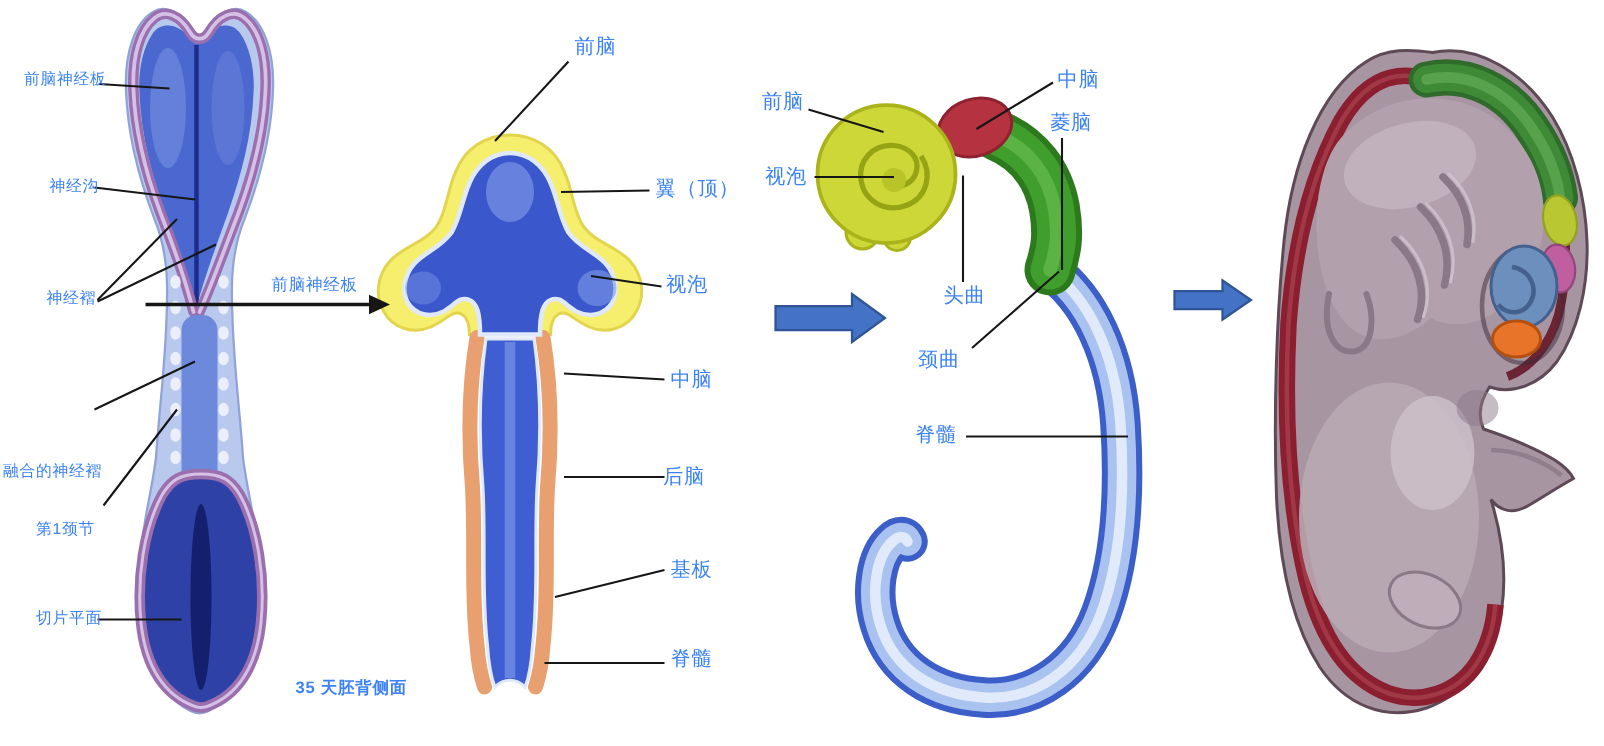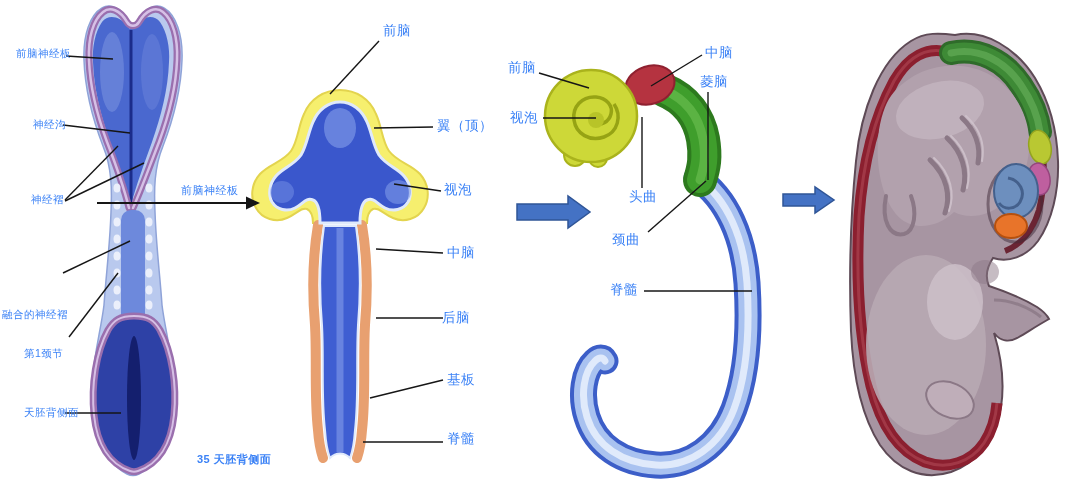--- a/index.html
+++ b/index.html
@@ -173,21 +173,21 @@
   <polygon points="517,204 568,204 568,196 590,212 568,228 568,220 517,220" fill="#4472c4" stroke="#2f5597" stroke-width="1.5"></polygon>
   <polygon points="783,194 815,194 815,187 834,200 815,213 815,206 783,206" fill="#4472c4" stroke="#2f5597" stroke-width="1.5"></polygon>
 </svg>
 
   <div class="lbl s" style="left:16px;top:48px;">前脑神经板</div>
   <div class="lbl s" style="left:33px;top:119px;">神经沟</div>
   <div class="lbl s" style="left:31px;top:194px;">神经褶</div>
   <div class="lbl s" style="left:181px;top:184px;font-size:11px;">前脑神经板</div>
   <div class="lbl s" style="left:2px;top:267px;margin-top:42px;">融合的神经褶</div>
   <div class="lbl s" style="left:24px;top:336px;margin-top:12px;">第1颈节</div>
-  <div class="lbl s" style="left:24px;top:407px;">天胚背侧面</div>
+  <div class="lbl s" style="left:24px;top:407px;">切片平面</div>
   <div class="lbl cap" style="left:197px;top:453px;">35 天胚背侧面</div>
 
   <div class="lbl m" style="left:383px;top:24px;">前脑</div>
   <div class="lbl m" style="left:437px;top:119px;">翼（顶）</div>
   <div class="lbl m" style="left:444px;top:183px;">视泡</div>
   <div class="lbl m" style="left:447px;top:246px;">中脑</div>
   <div class="lbl m" style="left:442px;top:311px;">后脑</div>
   <div class="lbl m" style="left:447px;top:373px;">基板</div>
   <div class="lbl m" style="left:447px;top:432px;">脊髓</div>
 

